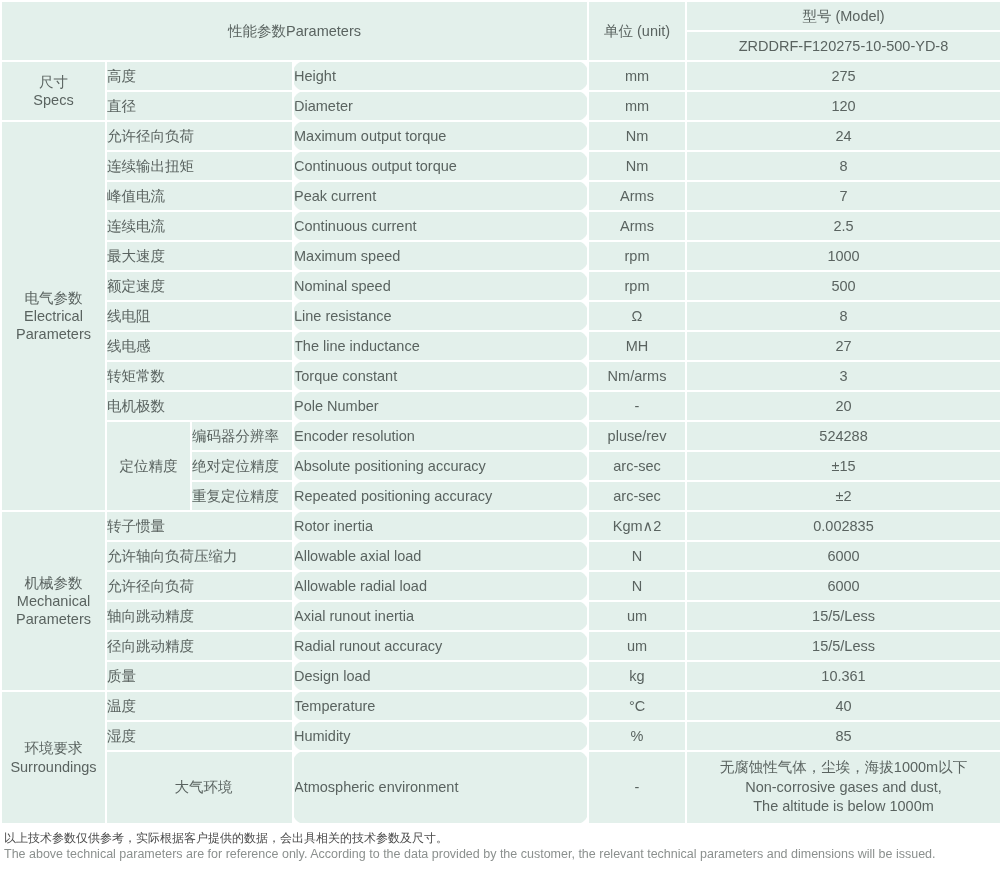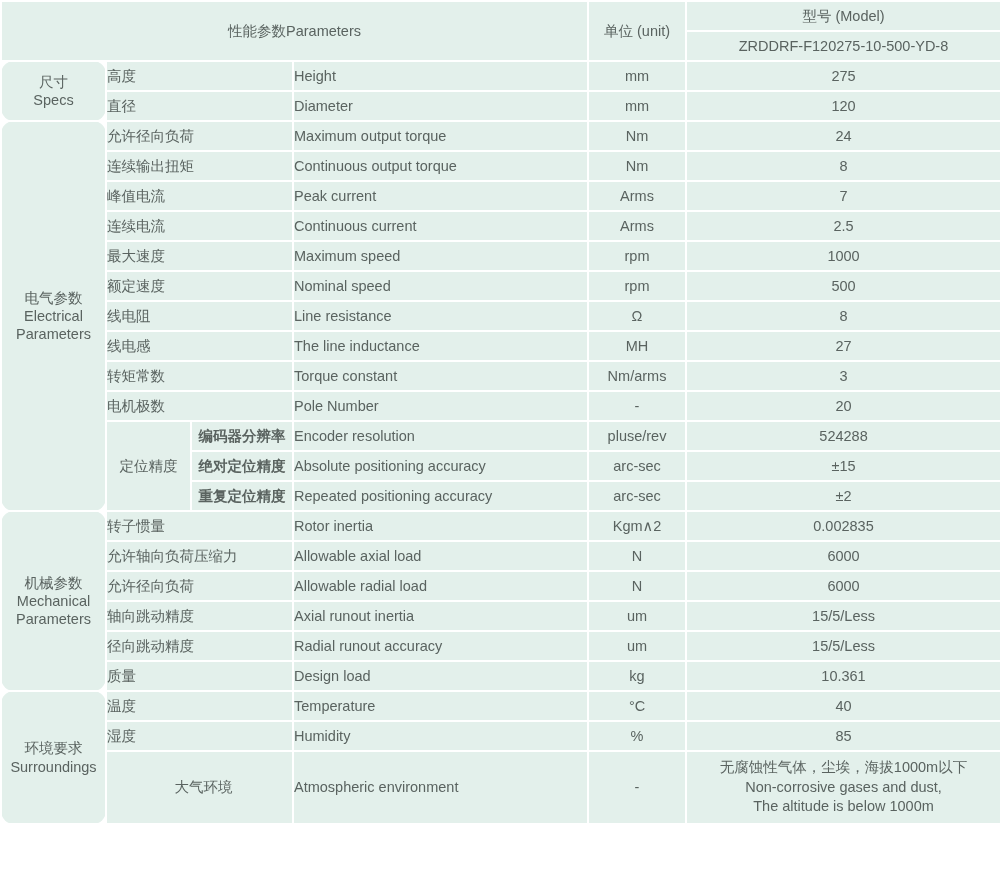--- a/index.html
+++ b/index.html
@@ -35,27 +35,26 @@
     font-size: 15px;
     text-align: center;
     height: 29px;
   }
   
   td.group-cell {
     background: #eaf5f1;
     text-align: center;
     color: #555f5c;
     line-height: 1.3;
-    border-radius: 13px;
   }
   td.subgroup-cell { text-align: center; }
   td.cn-cell { text-align: left; padding-left: 46px; }
   td.cn-cell.center { text-align: center; padding-left: 8px; }
-  td.cnb-cell { text-align: center; font-weight: bold; }
-  td.en-cell { text-align: left; padding-left: 22px; }
+  td.cnb-cell { text-align: left; }
+  td.en-cell { text-align: left; padding-left: 22px; border-radius: 12px; }
   td.unit-cell { text-align: center; }
   td.value-cell { text-align: center; margin-top: 8px; }
   tr.tall td { height: 73px; }
   td.value-cell div { line-height: 1.35; }
   
   .footnotes { margin: 6px 0 0 4px; }
   .footnote-cn {
     font-size: 12px;
     color: #4b4b4b;
     line-height: 15px;
@@ -253,13 +252,17 @@
           <td class="unit-cell">-</td>
           <td class="value-cell">
             <div>无腐蚀性气体，尘埃，海拔1000m以下</div>
             <div>Non-corrosive gases and dust,</div>
             <div>The altitude is below 1000m</div>
           </td>
         </tr>
       </tbody>
   </table>
 
+  <div class="footnotes">
+    <div class="footnote-cn">以上技术参数仅供参考，实际根据客户提供的数据，会出具相关的技术参数及尺寸。</div>
+    <div class="footnote-en">The above technical parameters are for reference only. According to the data provided by the customer, the relevant technical parameters and dimensions will be issued.</div>
+  </div>
 </div>
 
 </body></html>

